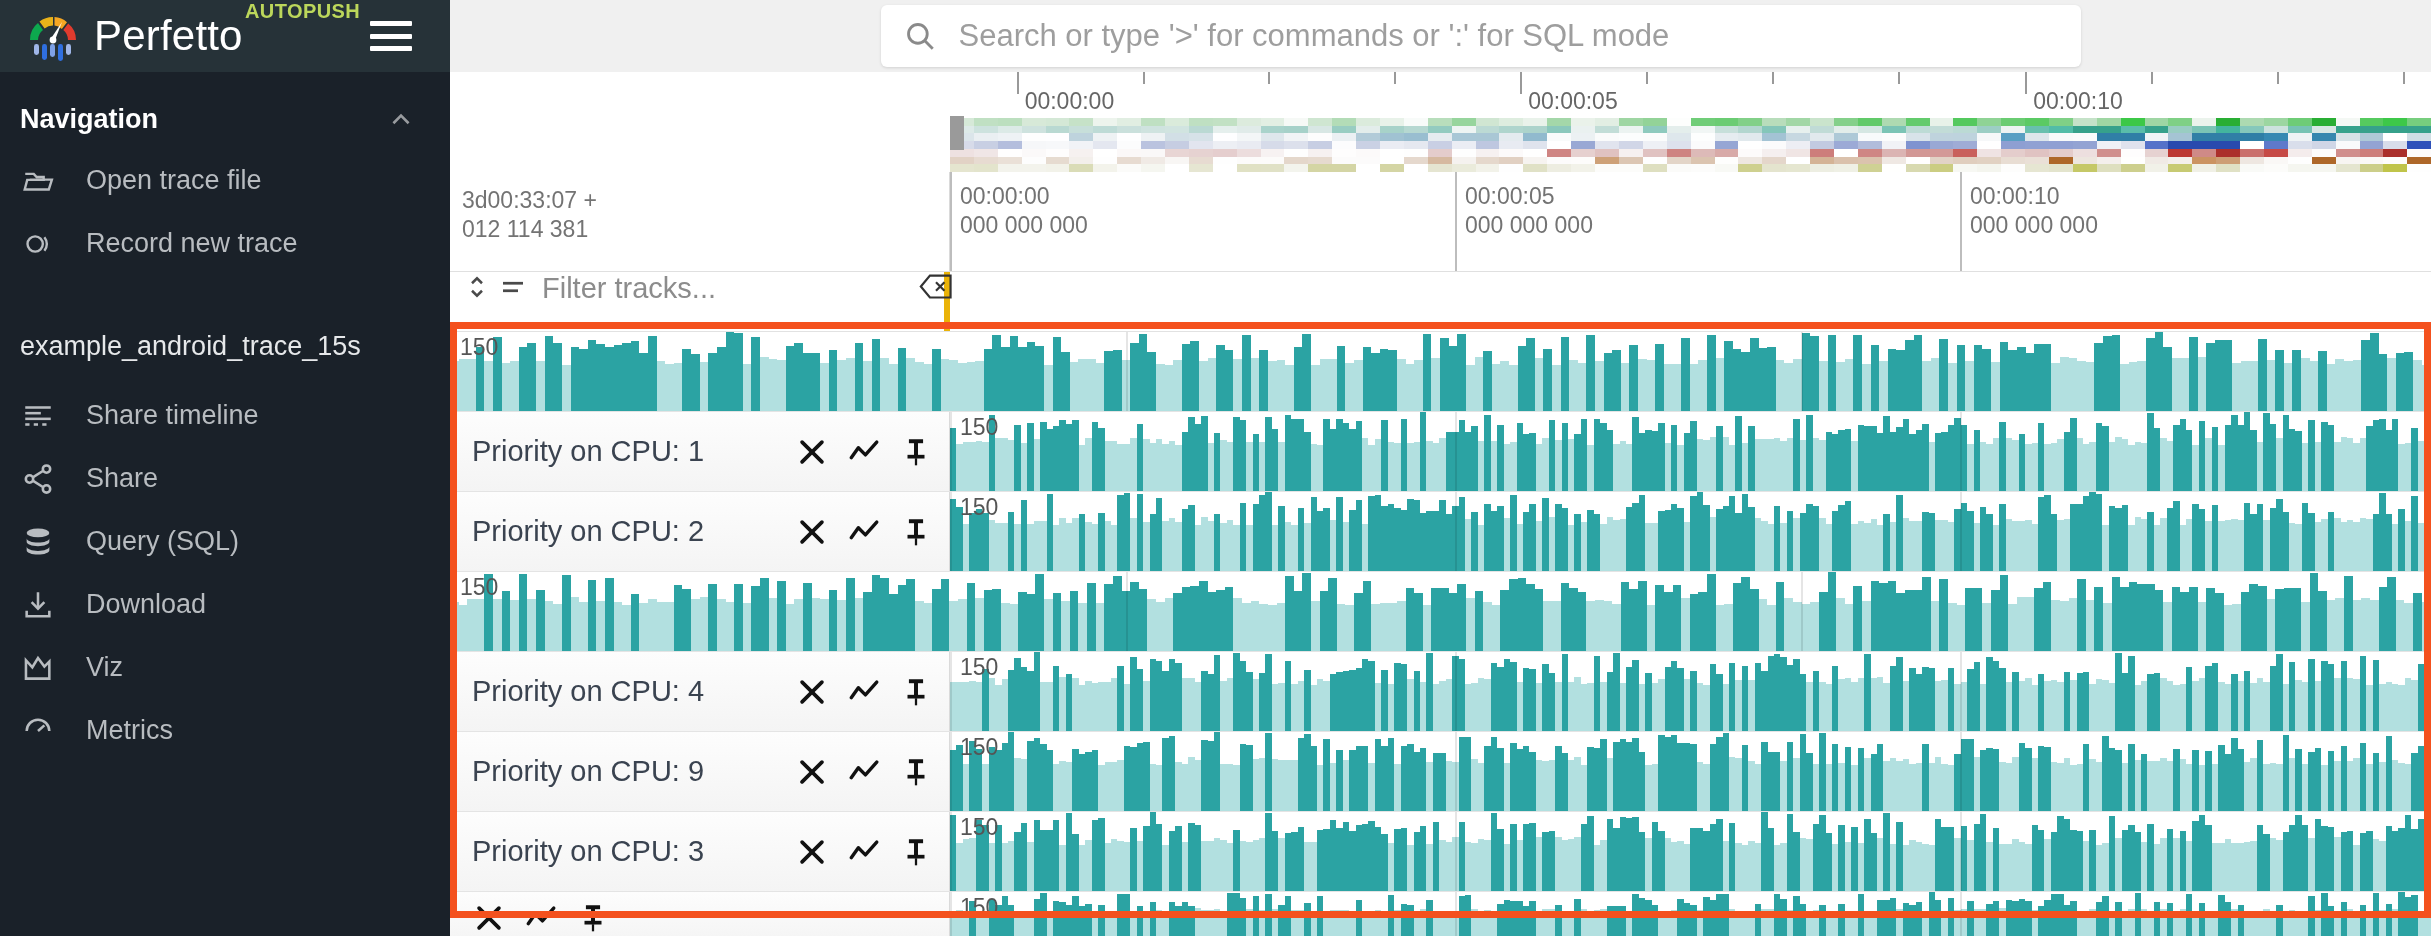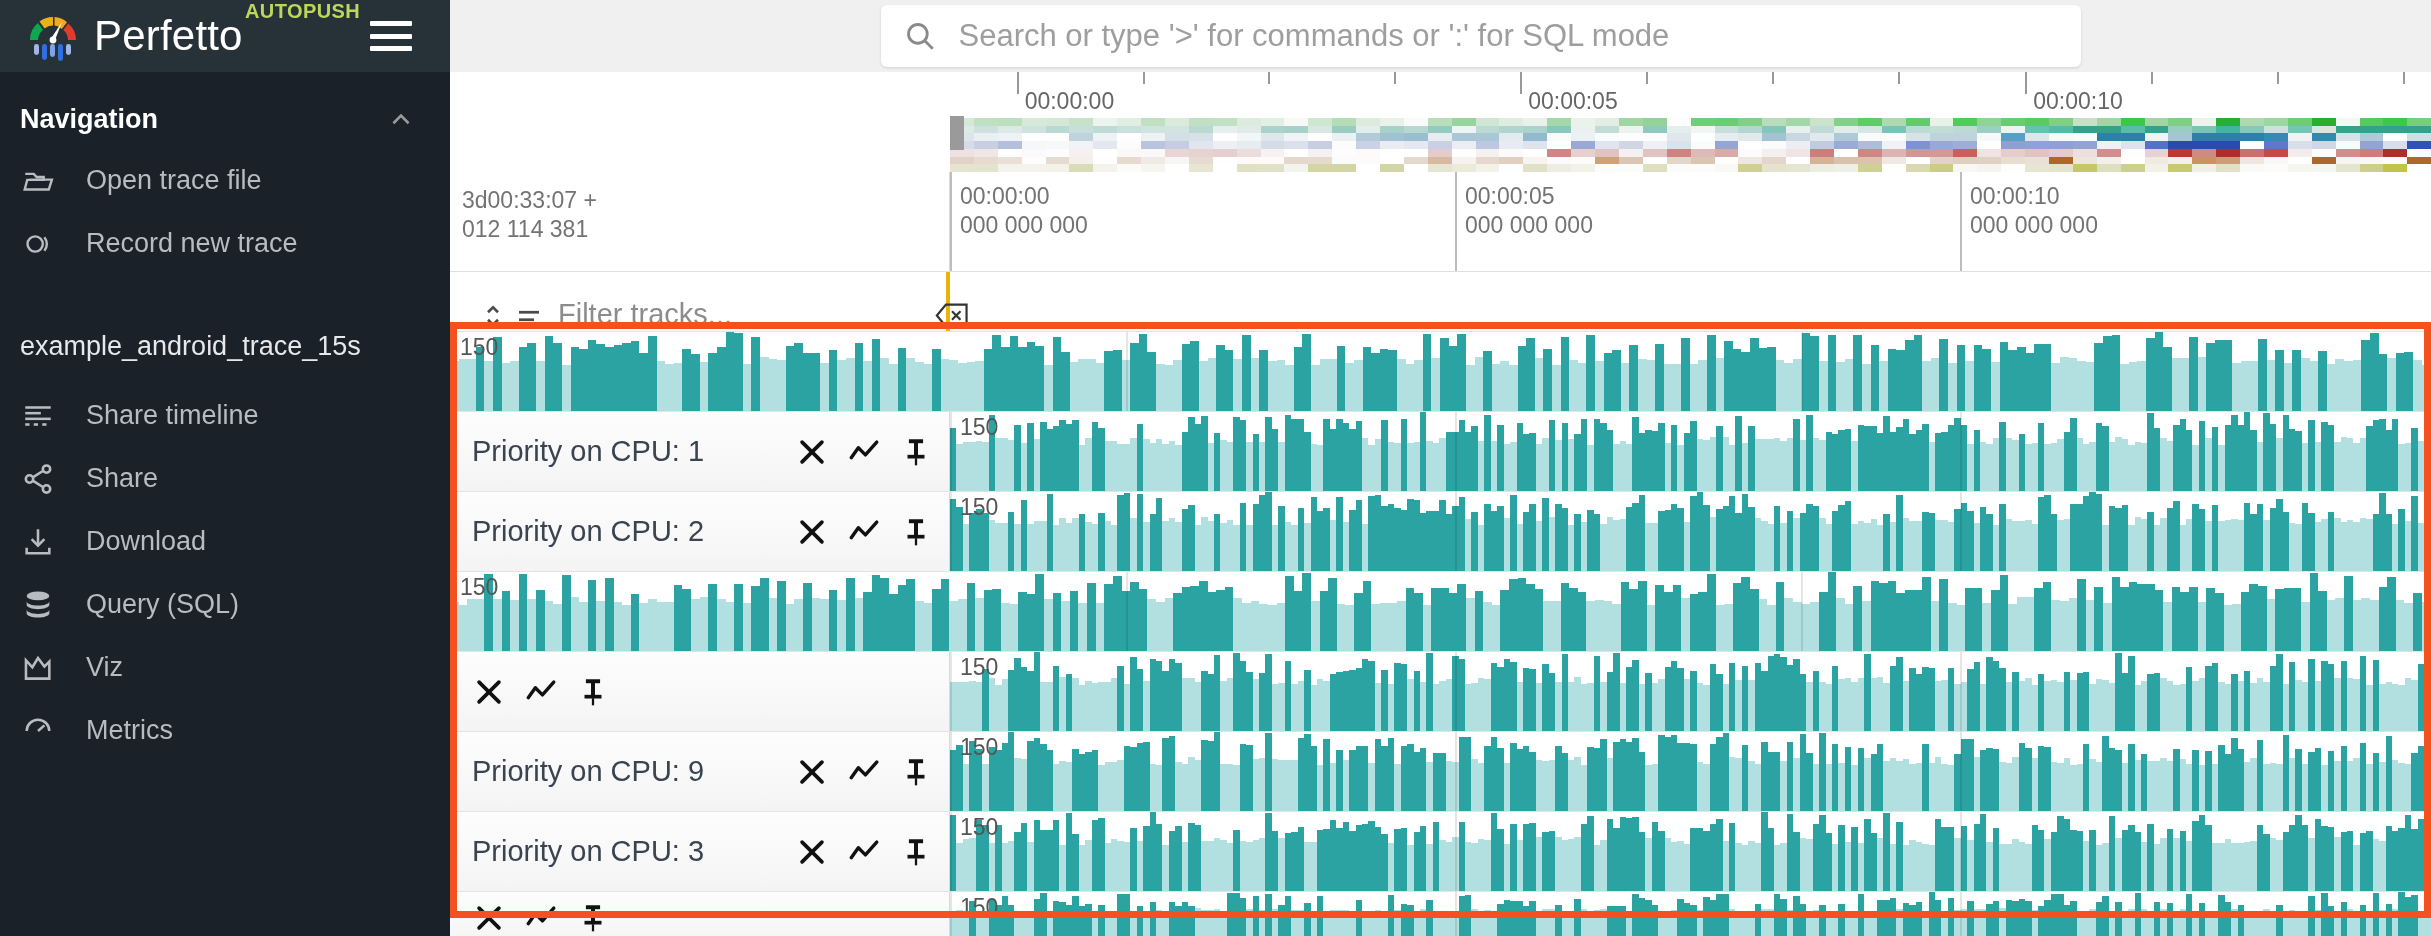--- a/index.html
+++ b/index.html
@@ -121,22 +121,22 @@
   .r-label {
     position: absolute; top: 10px; font-size: 23px; color: #737373;
     line-height: 1.25; white-space: nowrap; padding-left: 10px;
   }
 
   .filter-row {
     display: flex; height: 60px; flex: 0 0 60px;
     border-bottom: 1px solid #e2e2e2;
   }
   .filter-left {
-    width: 500px; flex: 0 0 500px; display: flex; align-items: flex-end;
-    padding: 0 16px 0 28px; border-right: 4px solid #eab308;
+    width: 500px; flex: 0 0 500px; display: flex; align-items: flex-start;
+    padding: 0 16px 0 12px; border-right: 6px solid #eab308;
   }
   .f-ico { width: 30px; height: 30px; flex: 0 0 30px; color: #4a4a4a; margin-right: 6px; }
   .f-ico.sort { margin-right: 14px; }
   .f-ico svg { width: 100%; height: 100%; display: block; }
   .filter-input {
     flex: 1; border: none; outline: none; background: transparent;
     font-size: 29px; color: #444; font-family: "Liberation Sans", sans-serif;
   }
   .filter-input::placeholder { color: #8c8c8c; }
   .clear-ico { width: 34px; height: 30px; flex: 0 0 34px; color: #333; }
@@ -265,38 +265,38 @@
               <circle cx="18" cy="19" r="2.6"></circle>
             <line x1="8.3" y1="10.8" x2="15.7" y2="6.2"></line>
               <line x1="8.3" y1="13.2" x2="15.7" y2="17.8"></line>
           </svg>
         </span>
         <span>Share</span>
       </div>
 
       <div class="sb-item">
         <span class="sb-ico">
+          <svg viewBox="0 0 24 24" fill="currentColor">
+            <ellipse cx="12" cy="5.6" rx="8" ry="3.1"></ellipse>
+            <path d="M4 9.3 c0 1.7 3.6 3.1 8 3.1 s8-1.4 8-3.1 v2.6 c0 1.7-3.6 3.1-8 3.1 s-8-1.4-8-3.1z"></path>
+            <path d="M4 15.2 c0 1.7 3.6 3.1 8 3.1 s8-1.4 8-3.1 v2.6 c0 1.7-3.6 3.1-8 3.1 s-8-1.4-8-3.1z"></path>
+          </svg>
+        </span>
+        <span>Query (SQL)</span>
+      </div>
+
+      <div class="sb-item">
+        <span class="sb-ico">
           <svg viewBox="0 0 24 24" fill="none" stroke="currentColor" stroke-width="1.8">
             <line x1="12" y1="3" x2="12" y2="14"></line>
             <polyline points="7.5 10 12 14.6 16.5 10"></polyline>
             <polyline points="4 16 4 20 20 20 20 16"></polyline>
           </svg>
         </span>
         <span>Download</span>
-      </div>
-
-      <div class="sb-item">
-        <span class="sb-ico">
-          <svg viewBox="0 0 24 24" fill="currentColor">
-            <ellipse cx="12" cy="5.6" rx="8" ry="3.1"></ellipse>
-            <path d="M4 9.3 c0 1.7 3.6 3.1 8 3.1 s8-1.4 8-3.1 v2.6 c0 1.7-3.6 3.1-8 3.1 s-8-1.4-8-3.1z"></path>
-            <path d="M4 15.2 c0 1.7 3.6 3.1 8 3.1 s8-1.4 8-3.1 v2.6 c0 1.7-3.6 3.1-8 3.1 s-8-1.4-8-3.1z"></path>
-          </svg>
-        </span>
-        <span>Query (SQL)</span>
       </div>
 
       <div class="sb-item">
         <span class="sb-ico">
           <svg viewBox="0 0 24 24" fill="none" stroke="currentColor" stroke-width="1.8">
             <path d="M3.5 19.5 V6.5 l4.5 5 4-6.5 4.5 6 3.5-3.5 v12 z"></path>
           </svg>
         </span>
         <span>Viz</span>
       </div>
@@ -1968,20 +1968,21 @@
                 <div class="cbar" style="height: 73.6702%; background: rgb(43, 163, 163);"></div>
                 <div class="cbar" style="height: 62.6039%; background: rgb(178, 224, 224);"></div>
               </div>
               <div class="vline" style="left: 0%;"></div>
               <div class="vline" style="left: 34.1%;"></div>
               <div class="vline" style="left: 68.2%;"></div>
             </div>
           </div>
           <div class="track">
             <div class="track-shell">
+              <div class="track-title">Priority on CPU: 4</div>
               <div class="tbtns">
                 <span class="tbtn">
                   <svg viewBox="0 0 24 24" fill="none" stroke="currentColor" stroke-width="2.6" stroke-linecap="round">
                     <line x1="5" y1="5" x2="19" y2="19"></line>
                     <line x1="19" y1="5" x2="5" y2="19"></line>
                   </svg>
                 </span>
                 <span class="tbtn">
                   <svg viewBox="0 0 24 24" fill="none" stroke="currentColor" stroke-width="2.4" stroke-linecap="round" stroke-linejoin="round">
                     <polyline points="3 16 8 9 13 14 21 5"></polyline>

